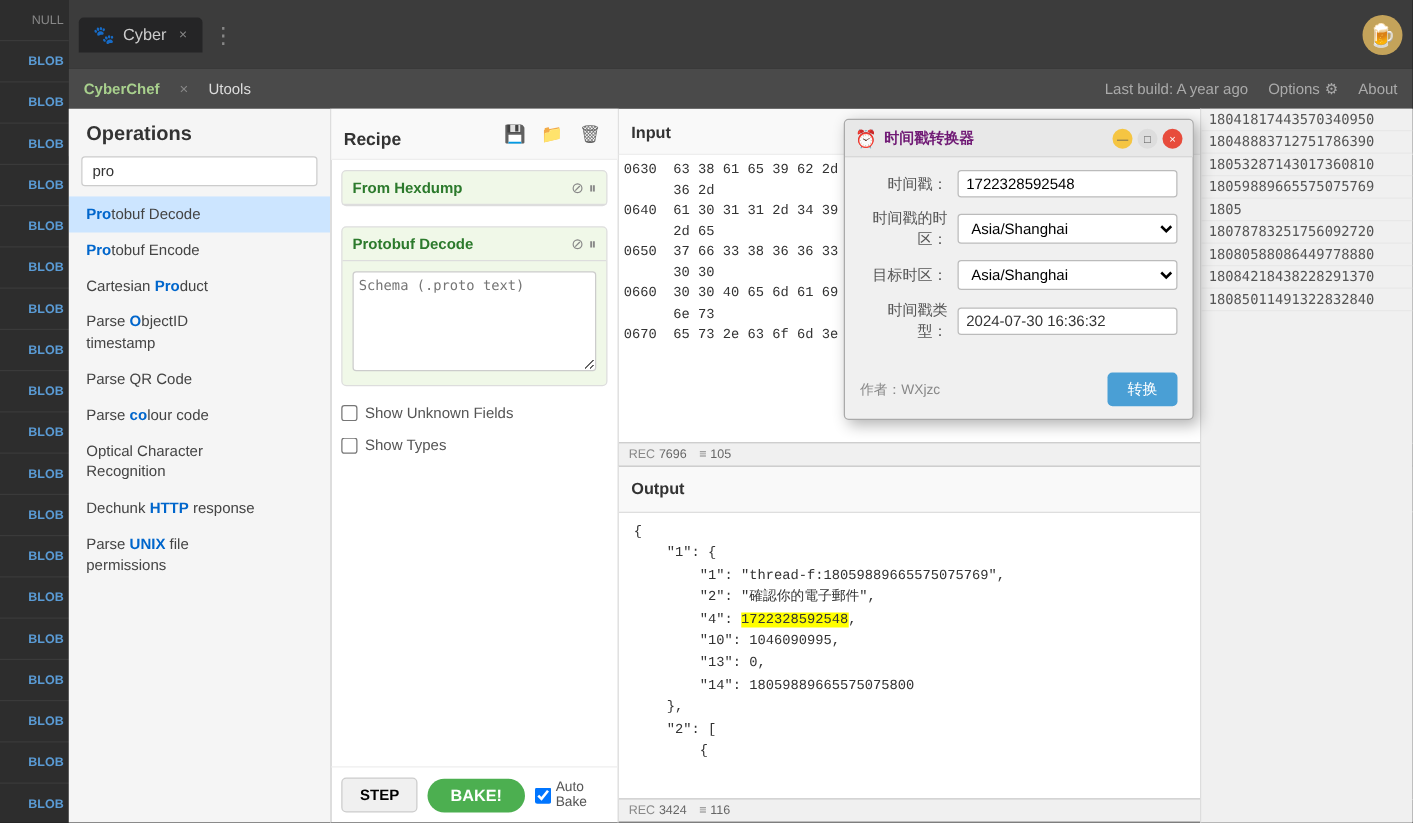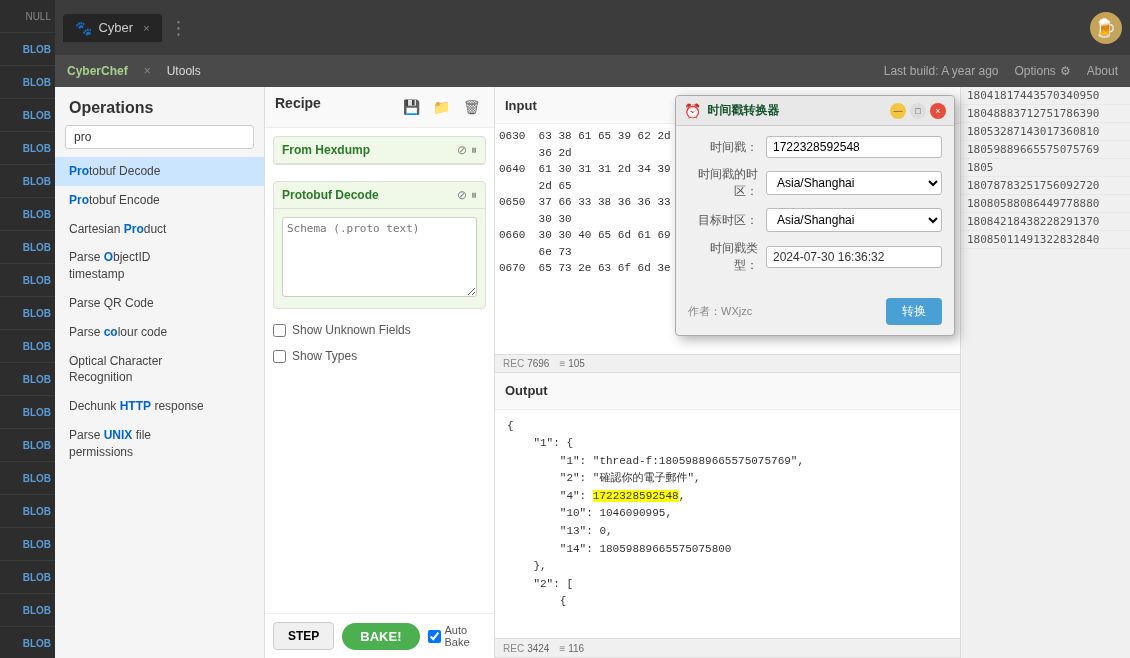--- a/index.html
+++ b/index.html
@@ -145,21 +145,21 @@
     
     .recipe-panel {
       width: 230px;
       background: #fff;
       border-right: 1px solid #ddd;
       display: flex;
       flex-direction: column;
     }
     .recipe-header {
       display: flex;
-      align-items: flex-start;
+      align-items: flex-end;
       padding: 8px 10px;
       border-bottom: 1px solid #eee;
       background: #f9f9f9;
     }
     .recipe-title {
       font-size: 14px;
       font-weight: bold;
       flex: 1;
       color: #333;
     }
@@ -342,21 +342,21 @@
     }
     .tc-titlebar {
       display: flex;
       align-items: center;
       padding: 6px 8px;
       background: #e8e8e8;
       border-bottom: 1px solid #ccc;
       border-radius: 4px 4px 0 0;
     }
     .tc-icon { font-size: 14px; margin-right: 6px; }
-    .tc-title { flex: 1; font-size: 12px; font-weight: bold; color: #14532d; }
+    .tc-title { flex: 1; font-size: 12px; font-weight: bold; color: #701a75; }
     .tc-win-btns { display: flex; gap: 4px; }
     .tc-win-btn {
       width: 16px;
       height: 16px;
       border-radius: 50%;
       display: flex;
       align-items: center;
       justify-content: center;
       font-size: 9px;
       cursor: pointer;

